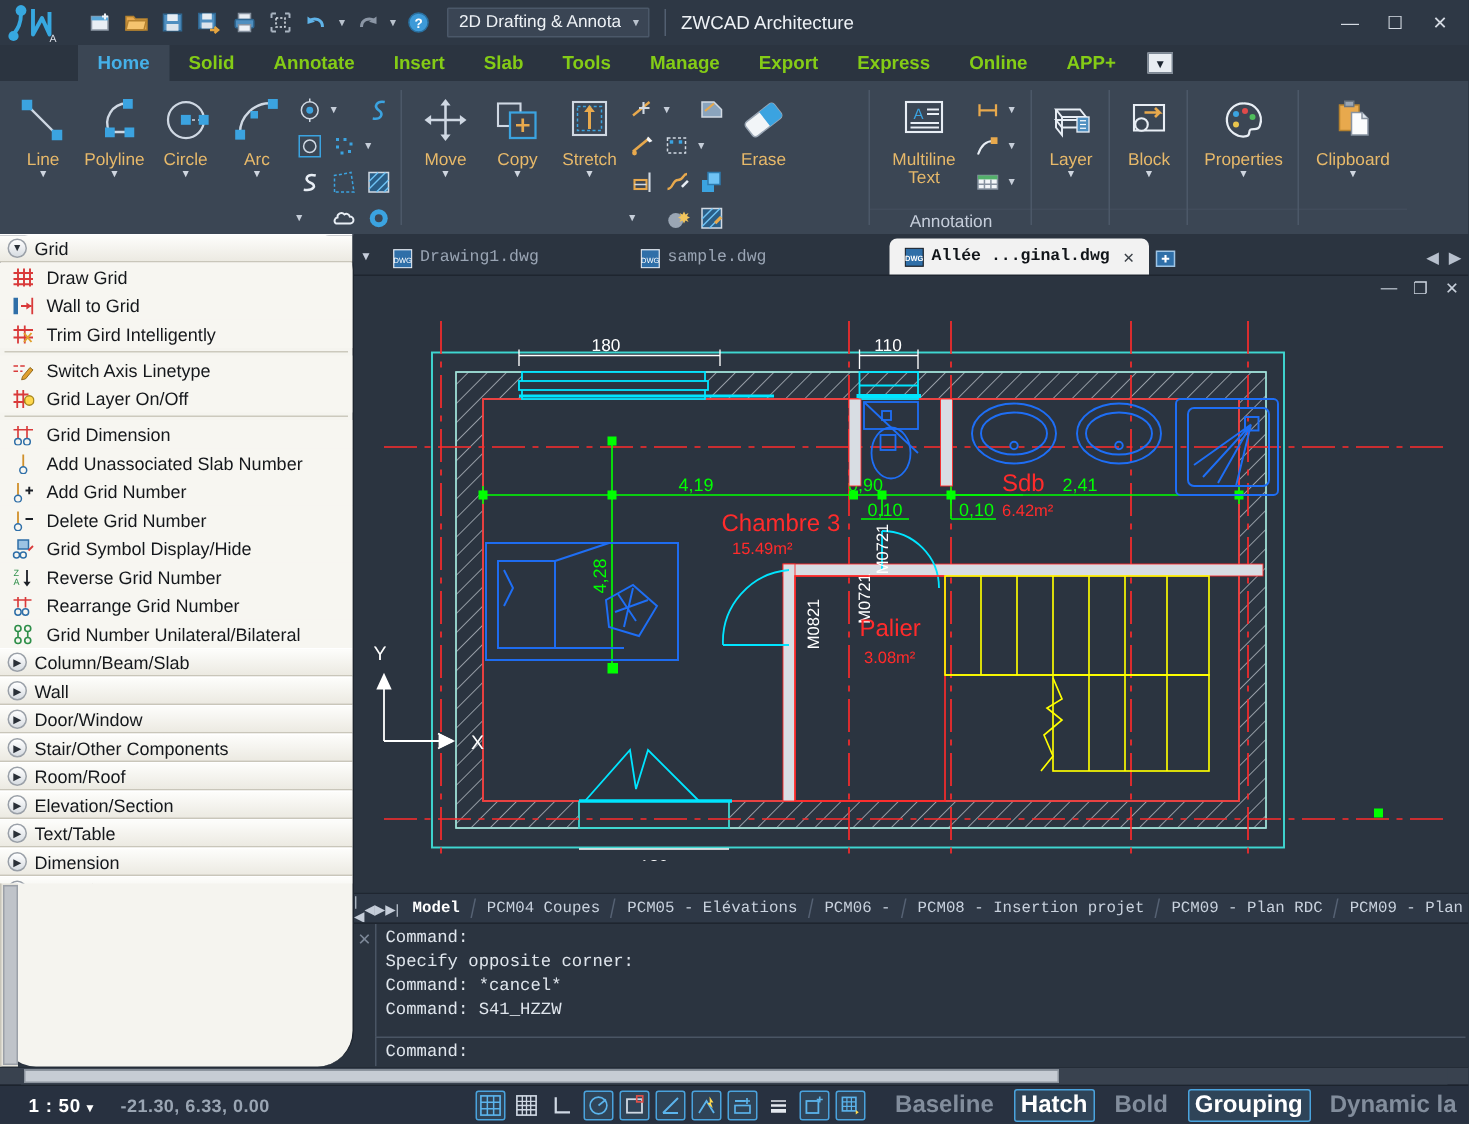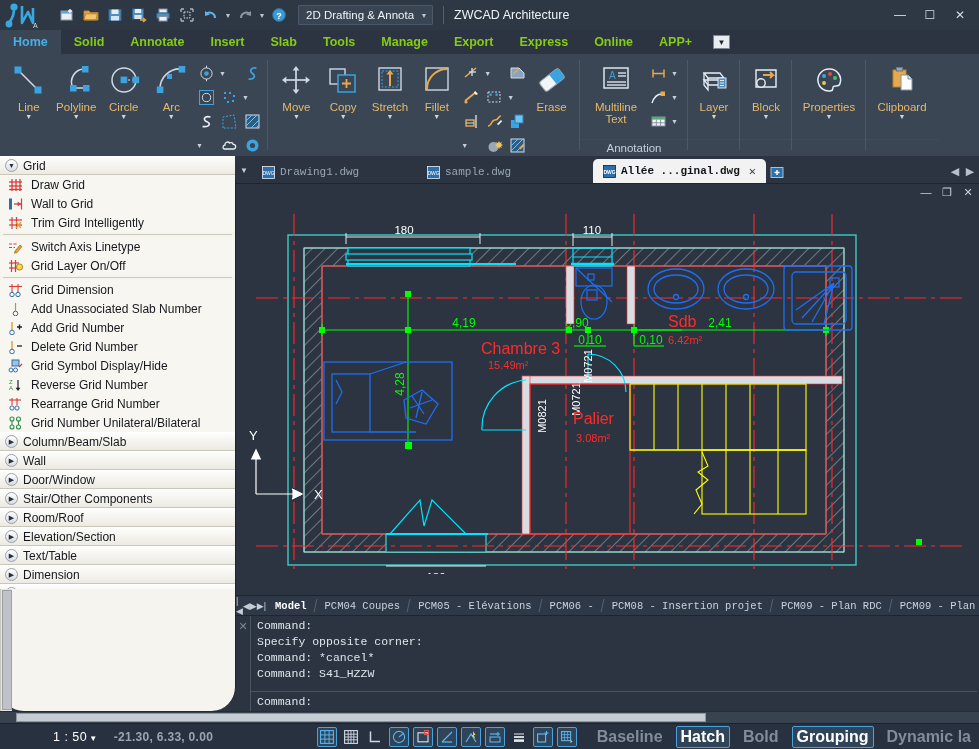--- a/index.html
+++ b/index.html
@@ -29,21 +29,21 @@
     display: flex; align-items: center; gap: 6px; background: #3a4554; border: 1px solid #4b5869;
     height: 20px; padding: 0 4px 0 7px; margin-left: 6px; border-radius: 1px;
   }
   .wsbox span.lbl { font-size: 11.5px; color: #eef2f6; white-space: nowrap; max-width: 124px; overflow: hidden; }
   .vbar { width: 1px; height: 18px; background: #525f71; margin: 0 10px; }
   .apptitle { font-size: 12.5px; color: #eef2f6; }
   .winbtns { position: absolute; right: 4px; top: 0; height: 30px; display: flex; align-items: center; }
   .wb { width: 30px; height: 26px; display: flex; align-items: center; justify-content: center; color: #d5dbe3; }
 
   
-  .ribtabs { height: 24px; background: #2b3440; display: flex; align-items: stretch; flex: 0 0 24px; }
+  .ribtabs { height: 24px; background: #2b3440; display: flex; align-items: stretch; flex: 0 0 24px; padding-left: 52px; }
   .ribtab {
     padding: 0 13px; display: flex; align-items: center; font-size: 12.5px; color: #84cc16;
     font-weight: bold; cursor: default;
   }
   .ribtab.active { background: #3b4654; color: #45b0e8; }
   .tabarrow {
     width: 17px; height: 14px; margin: 5px 0 0 8px; background: #e9edf2; border: 1px solid #7d8895;
     display: flex; align-items: center; justify-content: center; color: #1d2530; font-size: 8px;
   }
 
@@ -158,21 +158,21 @@
   
   .hsb { height: 12px; background: #3a4452; border-top: 1px solid #242c37; display: flex; flex: 0 0 12px; }
   .hsb .track { flex: 1; position: relative; background: #39424f; }
   .hsb .thumb { position: absolute; left: 2px; top: 1px; height: 9px; width: 690px; background: #c6ccd4; border: 1px solid #8d959f; }
   .hsb .cap { width: 14px; background: #39424f; }
 
   .statusbar {
     height: 26px; background: #283140; display: flex; align-items: center; flex: 0 0 26px;
     border-top: 1px solid #1c232d;
   }
-  .scale { font-size: 12.5px; font-weight: normal; color: #ffffff; padding-left: 19px; letter-spacing: .5px; margin-left: 34px; }
+  .scale { font-size: 12.5px; font-weight: bold; color: #ffffff; padding-left: 19px; letter-spacing: .5px; }
   .scalecar { font-size: 8px; color: #ffffff; margin-left: 2px; }
   .coords { font-size: 12px; color: #9aa5b3; margin-left: 16px; font-weight: bold; letter-spacing: .3px; }
   .sgap { flex: 1; }
   .sticons { display: flex; align-items: center; gap: 4px; }
   .sic {
     width: 20px; height: 20px; display: flex; align-items: center; justify-content: center; border-radius: 2px;
   }
   .sic.on { border: 1px solid #4aa3dd; background: #2f4458; }
   .stoggles { display: flex; align-items: center; gap: 9px; padding: 0 6px 0 16px; }
   .stg { font-size: 16px; color: #828d9c; padding: 1px 4px; font-weight: bold; }
@@ -444,30 +444,20 @@
             <svg width="40" height="34" viewBox="0 0 40 34">
                 <rect x="9" y="4" width="22" height="22" fill="none" stroke="#cfd8e3" stroke-width="1.4"></rect>
                 <rect x="12" y="7" width="16" height="16" fill="none" stroke="#3ba3e0" stroke-dasharray="2 1.6"></rect>
                 <path d="M20 22 v-12" stroke="#e8a94d" stroke-width="2"></path>
                 <path d="M20 6 l3.6 4.6 h-7.2 Z" fill="#e8a94d"></path>
               </svg>
           </div>
           <div class="lb">Stretch</div>
           <div class="dc">▼</div>
         </div>
-        <div class="bigbtn">
-          <div class="ico">
-            <svg width="40" height="34" viewBox="0 0 40 34">
-                <rect x="9" y="4" width="22" height="22" fill="none" stroke="#cfd8e3" stroke-width="1.4"></rect>
-                <path d="M10 25 A20 20 0 0 1 30 5" stroke="#e8a94d" stroke-width="2" fill="none"></path>
-              </svg>
-          </div>
-          <div class="lb">Fillet</div>
-          <div class="dc">▼</div>
-        </div>
         <div class="smallgrid">
           <div class="sbtn">
             <svg width="17" height="17" viewBox="0 0 17 17">
                 <line x1="2" y1="12" x2="13" y2="3" stroke="#e8a94d" stroke-width="1.6"></line>
                 <line x1="9" y1="3" x2="9" y2="11" stroke="#d2dae3" stroke-width="1.4"></line>
                 <line x1="6" y1="7" x2="13" y2="7" stroke="#d2dae3" stroke-width="1.4"></line>
               </svg>
           </div>
           <div class="sdrop">▼</div>
           <div class="sbtn">

